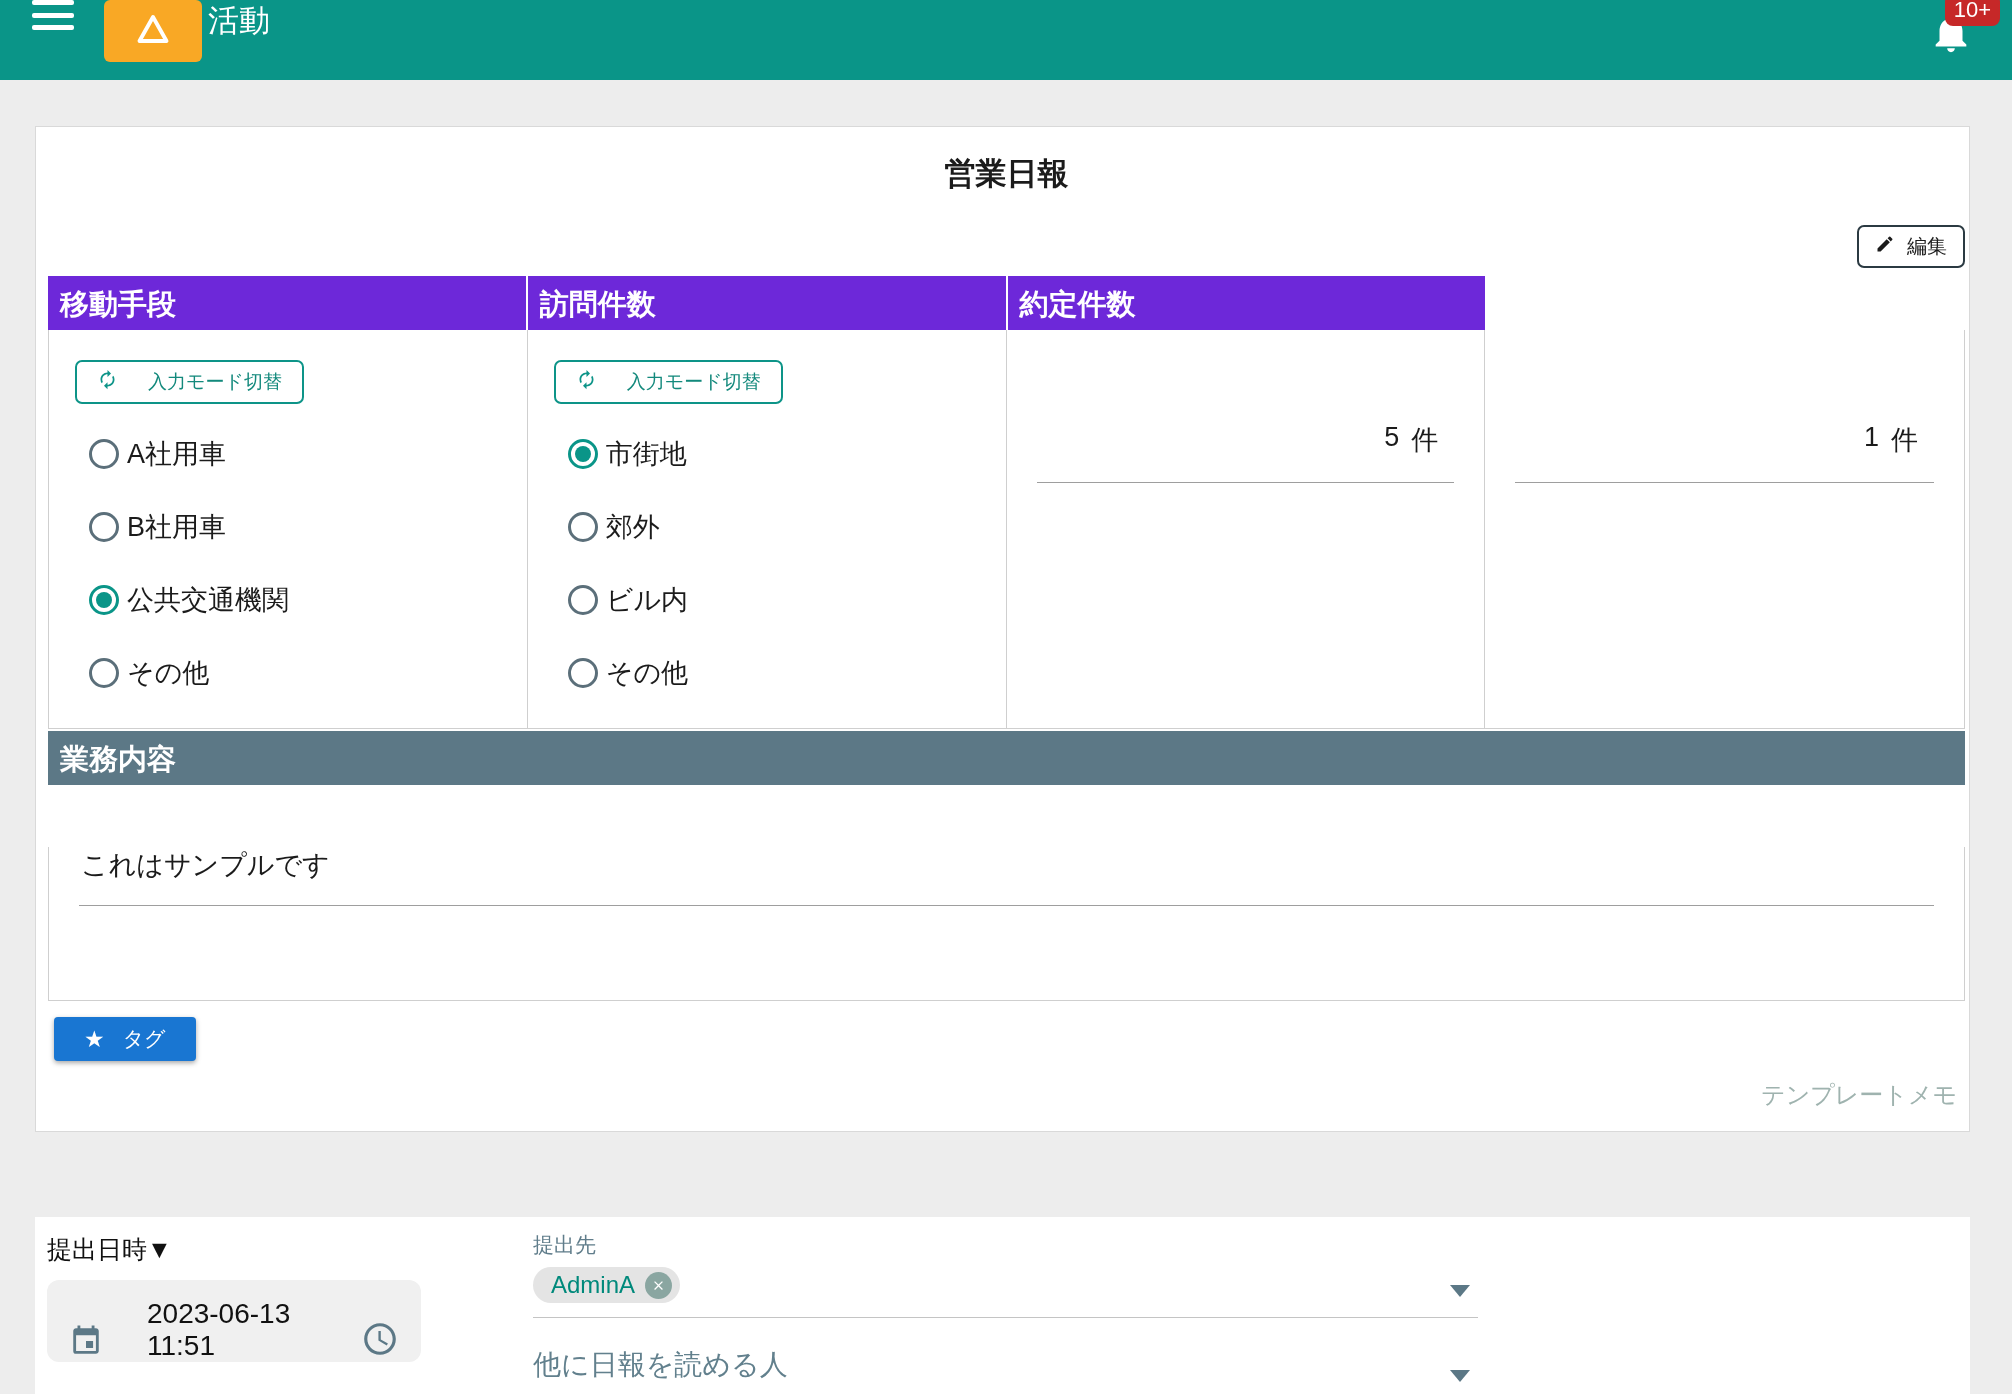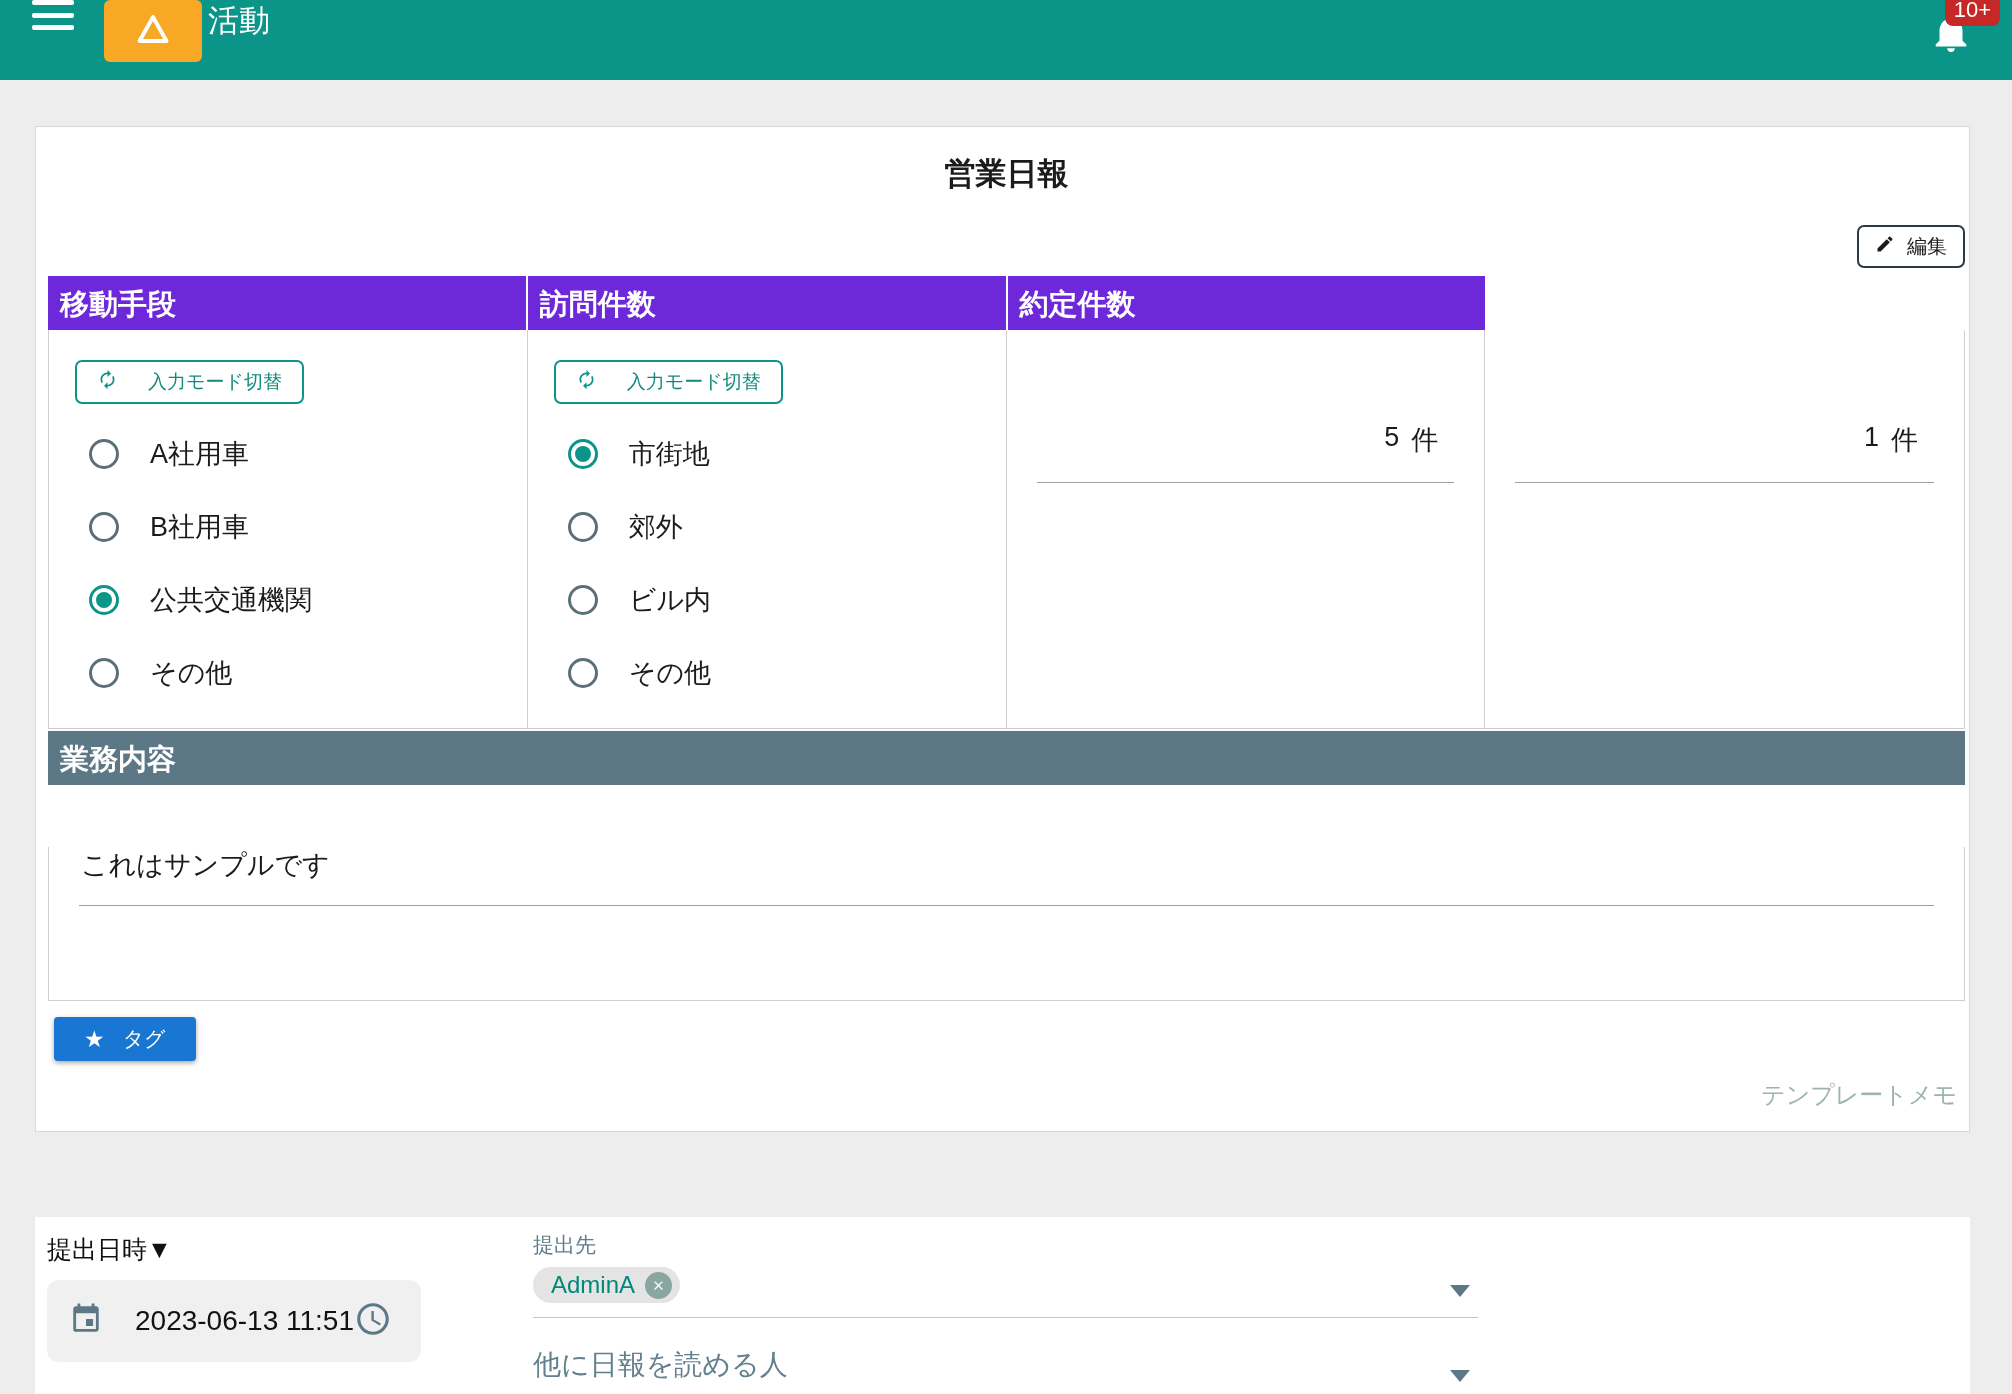--- a/index.html
+++ b/index.html
@@ -55,21 +55,21 @@
   }
   .t-cell { border-right: 1px solid #cfcfcf; padding-top: 30px; }
   .t-cell:last-child { border-right: none; }
   .toggle-btn {
     display: inline-flex; align-items: center; gap: 30px;
     margin-left: 26px; border: 2px solid #0d9488; border-radius: 7px;
     background: #fff; color: #13897c; font-size: 19px; padding: 7px 20px; cursor: pointer;
   }
   .toggle-btn svg { width: 21px; height: 21px; fill: #0d9488; }
   .radio-list { margin: 32px 0 0 40px; }
-  .radio-row { display: flex; align-items: center; gap: 31px; margin-bottom: 37px; cursor: pointer; }
+  .radio-row { display: flex; align-items: center; gap: 8px; margin-bottom: 37px; cursor: pointer; }
   .radio {
     width: 30px; height: 30px; border: 3px solid #5b6f7a; border-radius: 50%;
     position: relative; flex: none; background: #fff;
   }
   .radio.checked { border-color: #0a9588; }
   .radio.checked::after {
     content: ""; position: absolute; inset: 4px; background: #0a9588; border-radius: 50%;
   }
   .radio-label { font-size: 27px; }
   .count-wrap {
@@ -95,21 +95,21 @@
   .tag-star { font-size: 23px; line-height: 1; }
   .template-memo { text-align: right; color: #9fb3af; font-size: 24px; margin-top: 18px; padding-right: 8px; }
   
   .page-footer {
     margin: 85px 0 0 35px; width: 1935px; height: 258px; background: #fff; position: relative;
   }
   .f-left { position: absolute; left: 12px; top: 16px; }
   .f-datetime-label { font-size: 25px; color: #111; }
   .datebox {
     margin-top: 14px; width: 374px; height: 82px; background: #f0f0f0; border-radius: 12px;
-    display: flex; align-items: center; padding: 0 22px; cursor: pointer;
+    display: flex; align-items: flex-end; padding: 0 22px; cursor: pointer; gap: 12px;
   }
   .datebox .cal-ic { width: 34px; height: 34px; fill: #5c7886; }
   .datebox .clk-ic { width: 38px; height: 38px; fill: #5c7886; margin-left: auto; }
   .date-value { font-size: 28px; margin-left: 32px; color: #111; }
   .f-mid { position: absolute; left: 498px; top: 14px; width: 945px; }
   .f-label { font-size: 21px; color: #607d8b; }
   .chip-field { border-bottom: 1px solid #c4c4c4; padding: 8px 0 14px; position: relative; }
   .chip {
     display: inline-flex; align-items: center; background: #e4e4e4; border-radius: 19px;
     padding: 4px 8px 4px 18px; font-size: 24px; color: #00897b;

